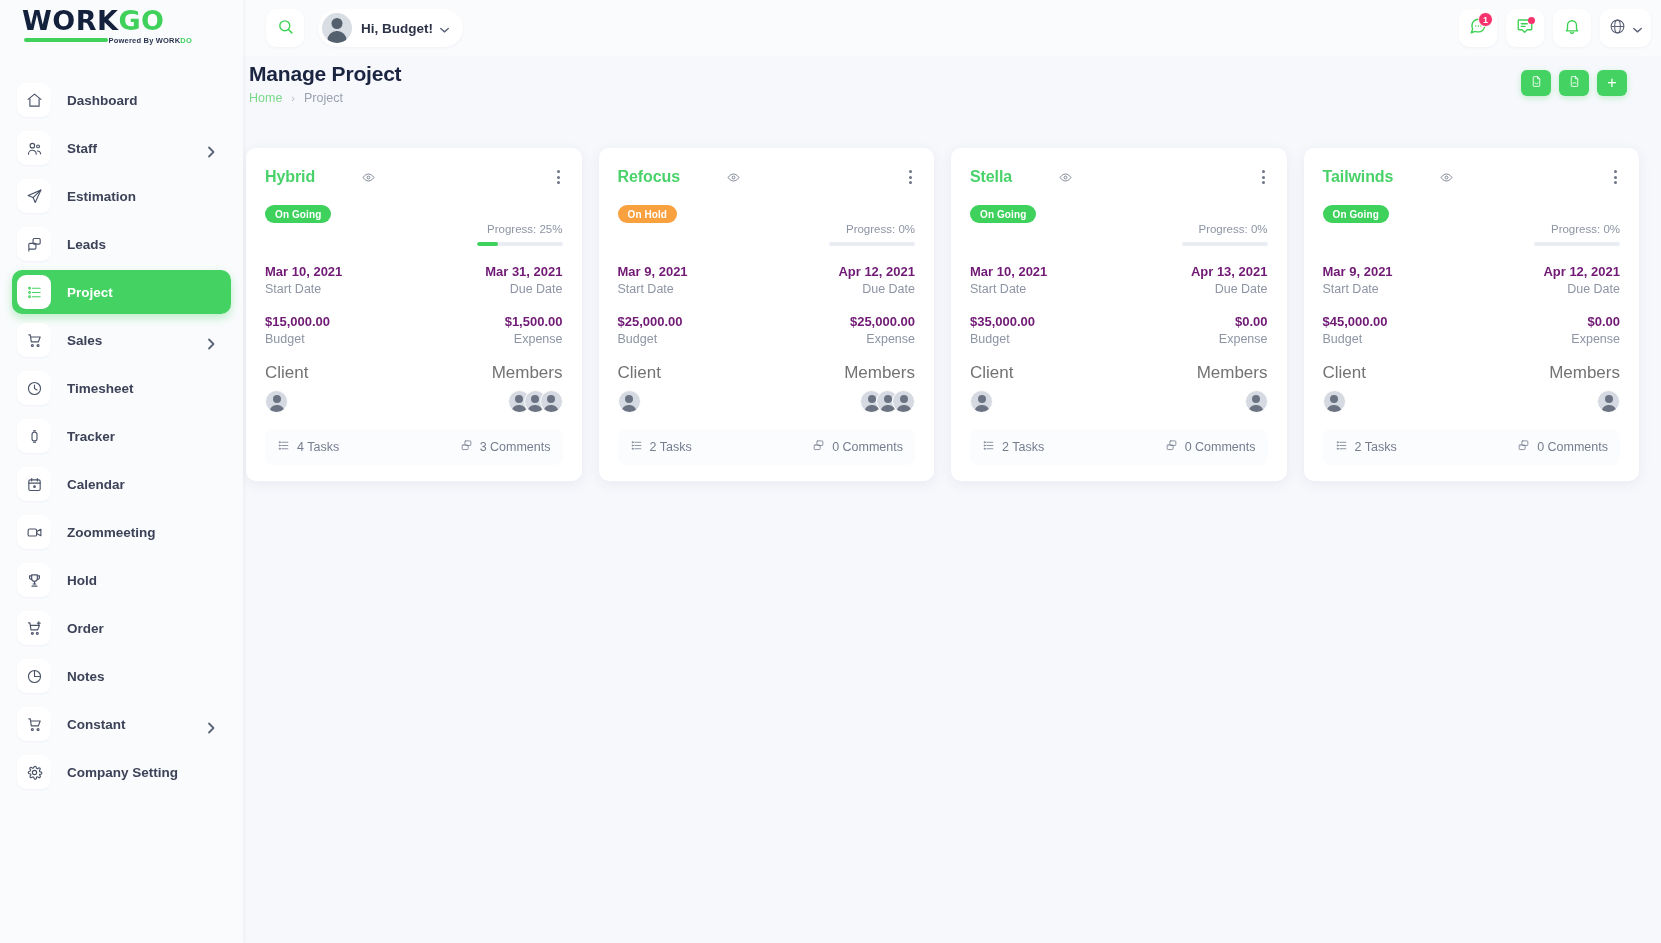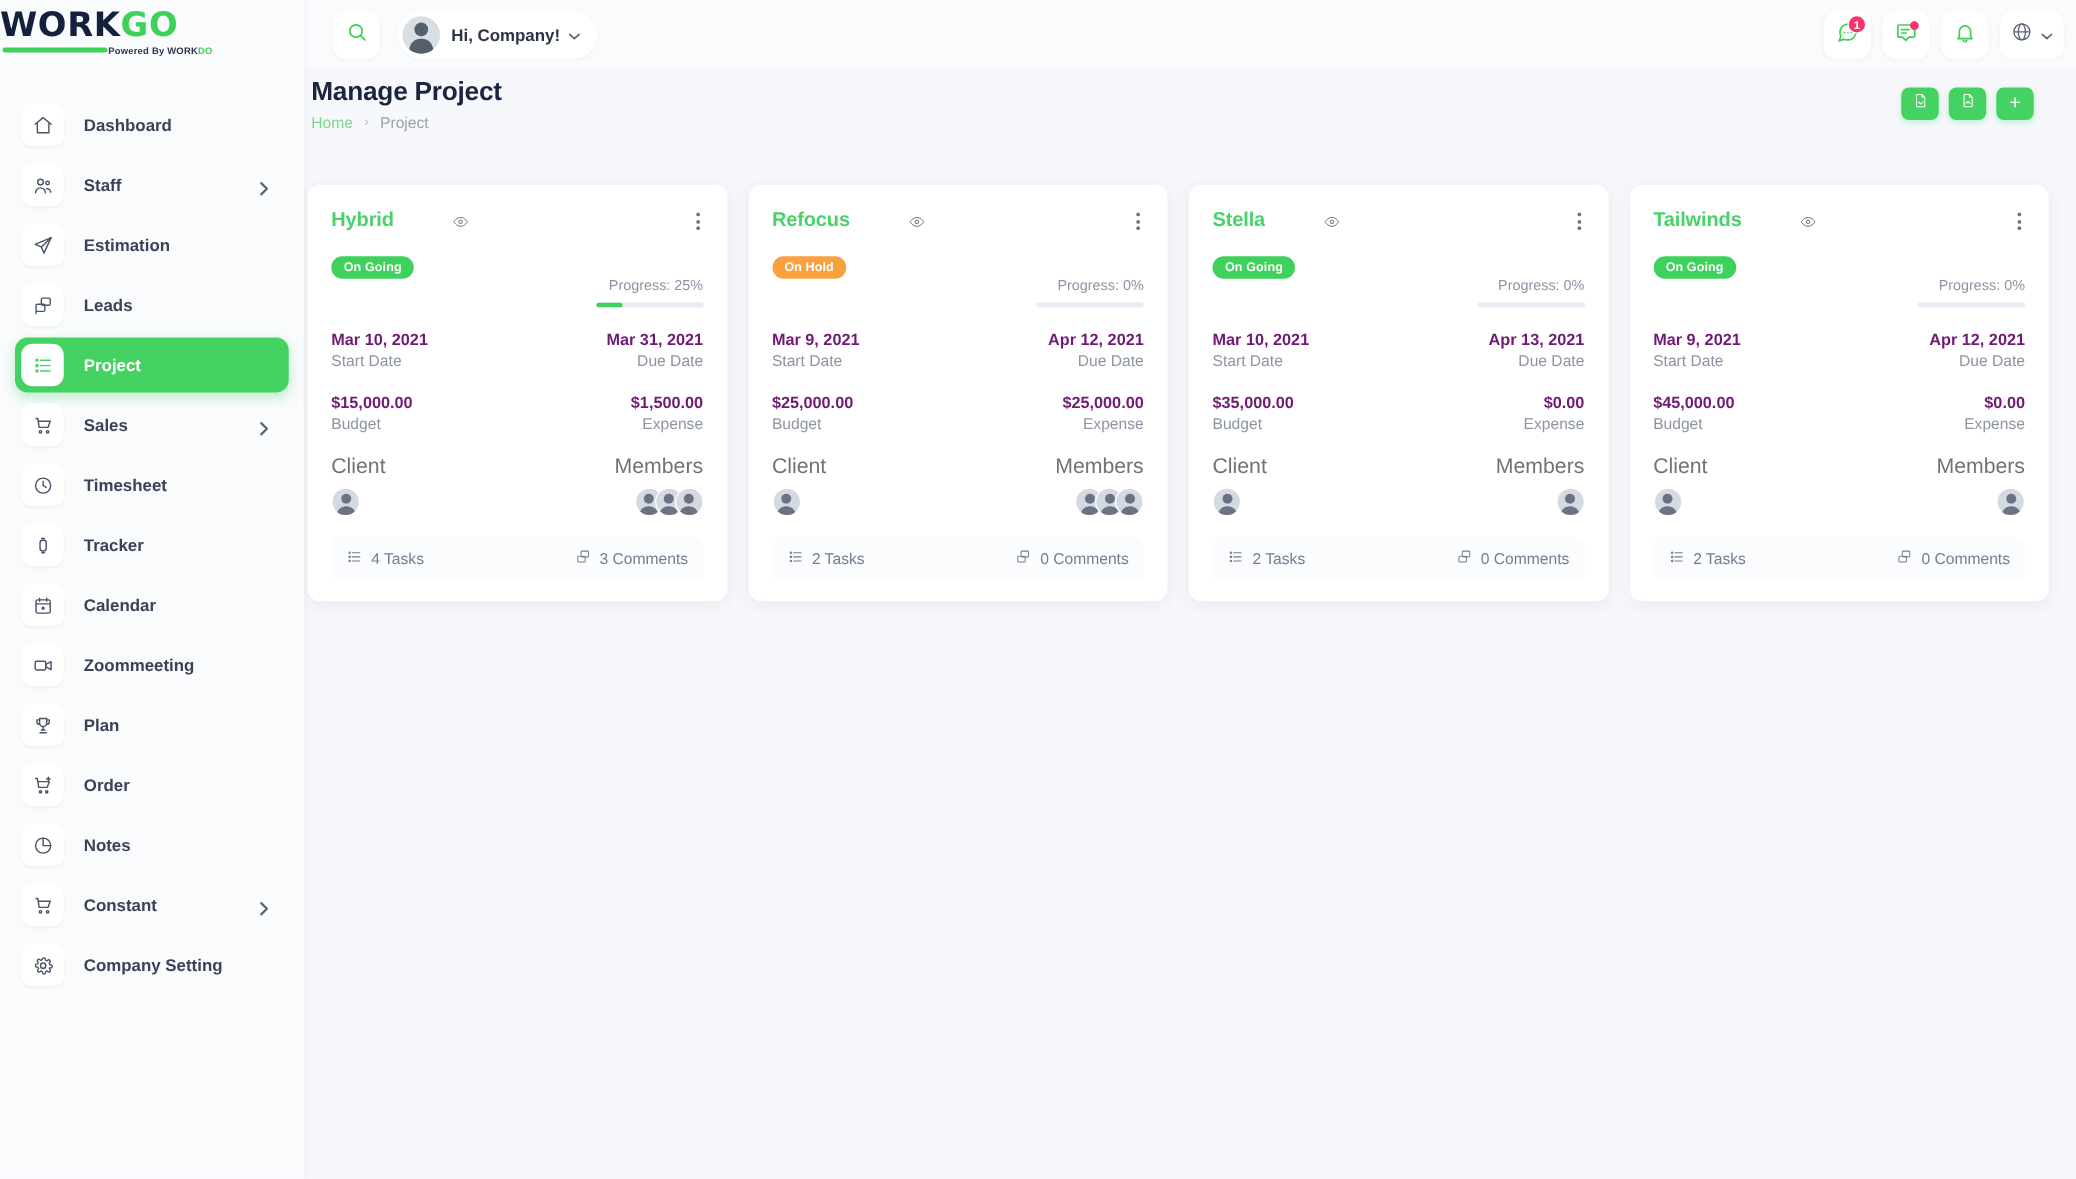--- a/index.html
+++ b/index.html
@@ -14,20 +14,21 @@
   
   .sidebar {
     position: absolute; left: 0; top: 0;
     width: 243px; height: 943px;
     background: #fafbfd;
     box-shadow: 1px 0 4px rgba(30,40,70,.05);
     z-index: 5;
   }
   .logo-wrap {
     height: 56px; display: flex; align-items: center;
+    padding-left: 22px;
   }
   .logo { position: relative; width: 170px; height: 42px; }
   .logo-text {
     font-family: "DejaVu Sans", sans-serif;
     font-weight: bold; font-size: 27px; letter-spacing: 0.5px;
     line-height: 28px;
   }
   .logo-text .dark { color: #14213d; }
   .logo-text .grn { color: #3fd15a; }
   .logo-underline {
@@ -367,21 +368,21 @@
         <span class="nav-ico">
           <svg viewBox="0 0 24 24">
             <path d="M8 4h8v5a4 4 0 0 1-8 0V4z"></path>
             <path d="M8 5.5H5v2a3 3 0 0 0 3 3"></path>
             <path d="M16 5.5h3v2a3 3 0 0 1-3 3"></path>
             <line x1="12" y1="13" x2="12" y2="17"></line>
             <line x1="8.5" y1="20" x2="15.5" y2="20"></line>
             <line x1="10" y1="17" x2="14" y2="17"></line>
           </svg>
         </span>
-        <span class="nav-label">Plan</span>
+        <span class="nav-label">Hold</span>
       </div>
       <div class="nav-item">
         <span class="nav-ico">
           <svg viewBox="0 0 24 24">
             <path d="M3.5 4h2L7 14h9.5L19 7.5H6.5"></path>
             <circle cx="9" cy="19" r="1.3"></circle>
             <circle cx="16" cy="19" r="1.3"></circle>
             <line x1="18" y1="2.5" x2="18" y2="6.5"></line>
             <line x1="16" y1="4.5" x2="20" y2="4.5"></line>
           </svg>
@@ -426,21 +427,21 @@
   <div class="search-btn">
     <span>
       <svg viewBox="0 0 24 24">
           <circle cx="11" cy="11" r="7"></circle>
           <line x1="16.5" y1="16.5" x2="21" y2="21"></line>
         </svg>
     </span>
   </div>
   <div class="user-chip">
     <div class="avatar-sm"></div>
-    <span class="user-name">Hi, Company!</span>
+    <span class="user-name">Hi, Budget!</span>
     <span class="caret">
       <svg viewBox="0 0 12 8">
           <polyline points="1,2 6,6.5 11,2"></polyline>
         </svg>
     </span>
   </div>
 
   <div class="topbar-right">
     <div class="tb-icon">
       <span>

